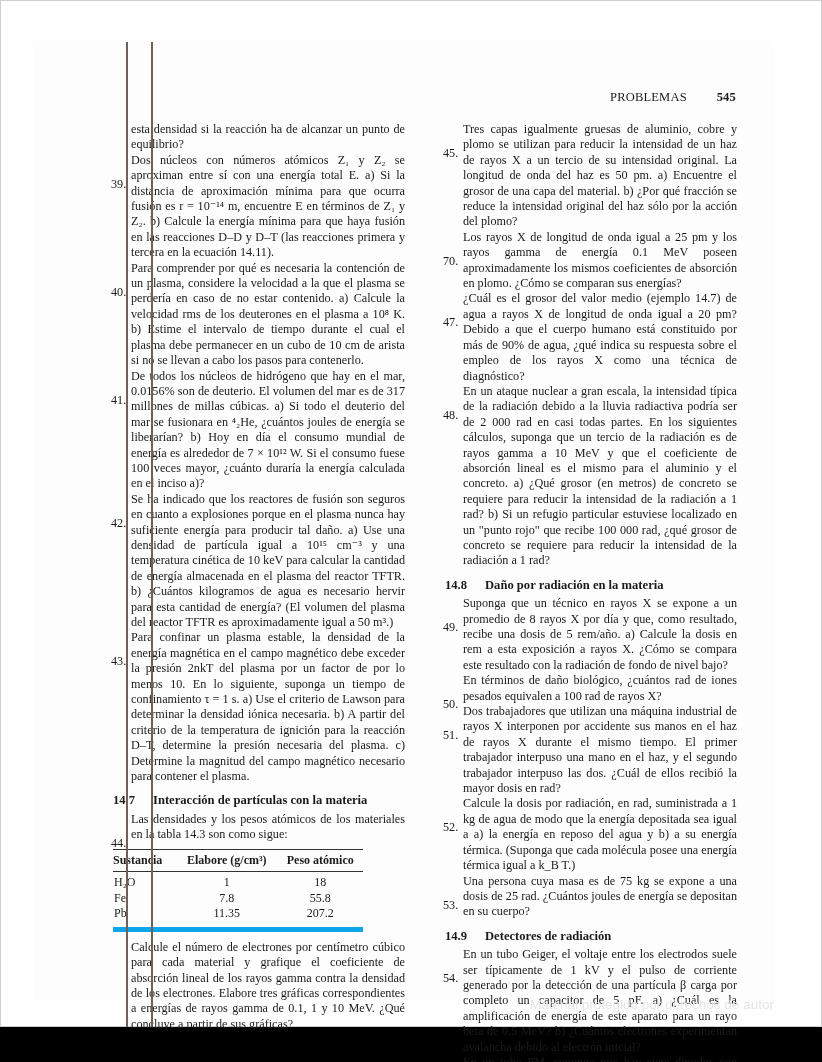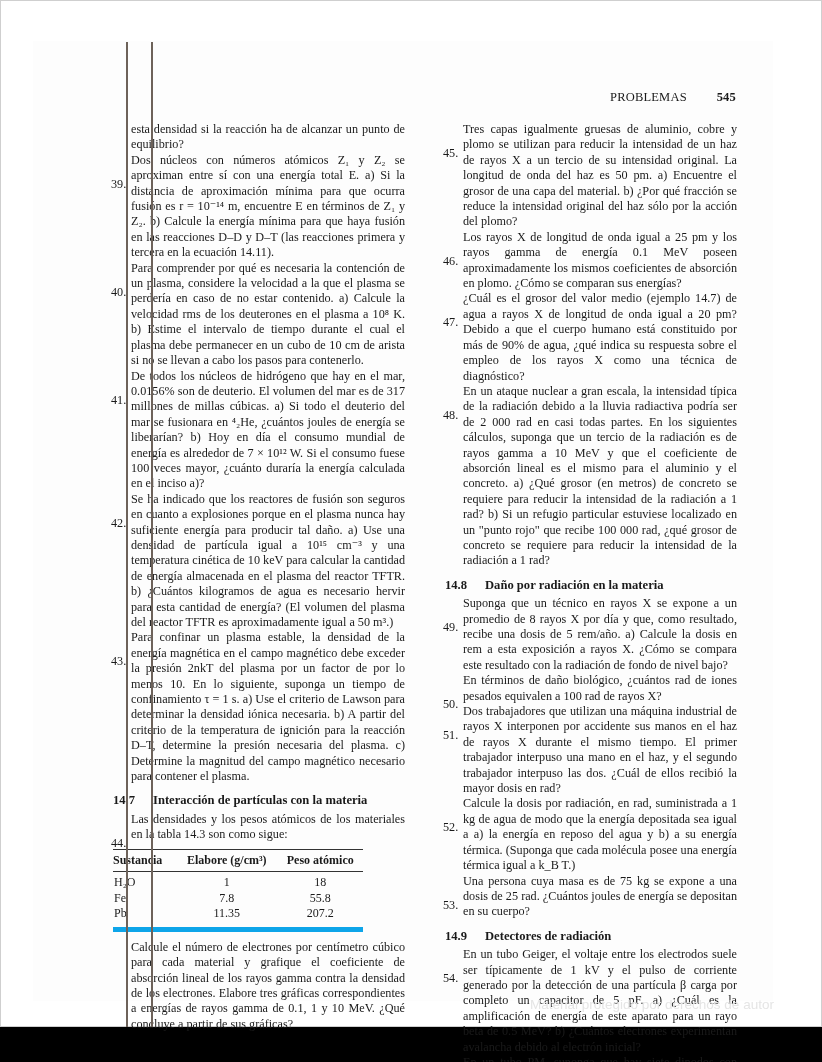--- a/index.html
+++ b/index.html
@@ -105,21 +105,21 @@
 
   <p class="cont indent">Calcule el número de electrones por centímetro cúbico para cada material y grafique el coeficiente de absorción lineal de los rayos gamma contra la densidad de los electrones. Elabore tres gráficas correspondientes a energías de rayos gamma de 0.1, 1 y 10 MeV. ¿Qué concluye a partir de sus gráficas?</p>
 </div>
 
 <div class="col right">
   <div class="prob">
     <span class="n">45.</span>
     <span>Tres capas igualmente gruesas de aluminio, cobre y plomo se utilizan para reducir la intensidad de un haz de rayos X a un tercio de su intensidad original. La longitud de onda del haz es 50 pm. a) Encuentre el grosor de una capa del material. b) ¿Por qué fracción se reduce la intensidad original del haz sólo por la acción del plomo?</span>
   </div>
   <div class="prob">
-    <span class="n">46.</span>
+    <span class="n">70.</span>
     <span>Los rayos X de longitud de onda igual a 25 pm y los rayos gamma de energía 0.1 MeV poseen aproximadamente los mismos coeficientes de absorción en plomo. ¿Cómo se comparan sus energías?</span>
   </div>
   <div class="prob">
     <span class="n">47.</span>
     <span>¿Cuál es el grosor del valor medio (ejemplo 14.7) de agua a rayos X de longitud de onda igual a 20 pm? Debido a que el cuerpo humano está constituido por más de 90% de agua, ¿qué indica su respuesta sobre el empleo de los rayos X como una técnica de diagnóstico?</span>
   </div>
   <div class="prob">
     <span class="n">48.</span>
     <span>En un ataque nuclear a gran escala, la intensidad típica de la radiación debido a la lluvia radiactiva podría ser de 2 000 rad en casi todas partes. En los siguientes cálculos, suponga que un tercio de la radiación es de rayos gamma a 10 MeV y que el coeficiente de absorción lineal es el mismo para el aluminio y el concreto. a) ¿Qué grosor (en metros) de concreto se requiere para reducir la intensidad de la radiación a 1 rad? b) Si un refugio particular estuviese localizado en un "punto rojo" que recibe 100 000 rad, ¿qué grosor de concreto se requiere para reducir la intensidad de la radiación a 1 rad?</span>
   </div>

